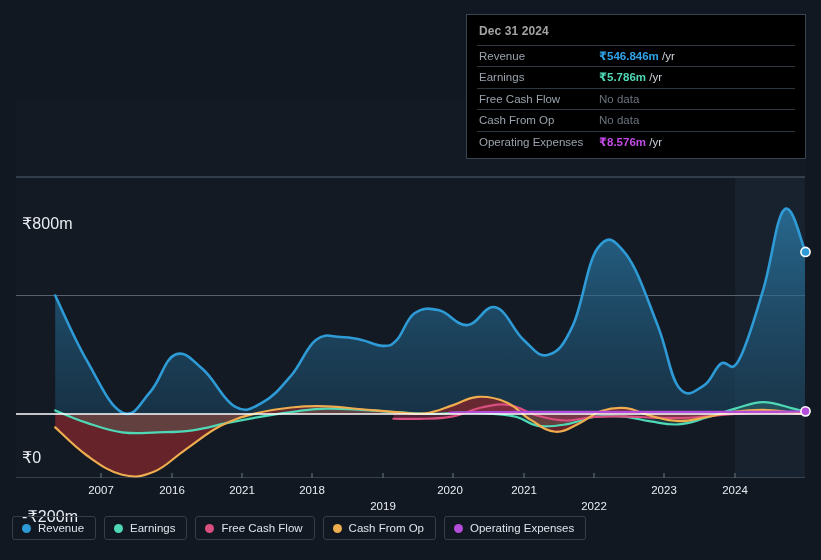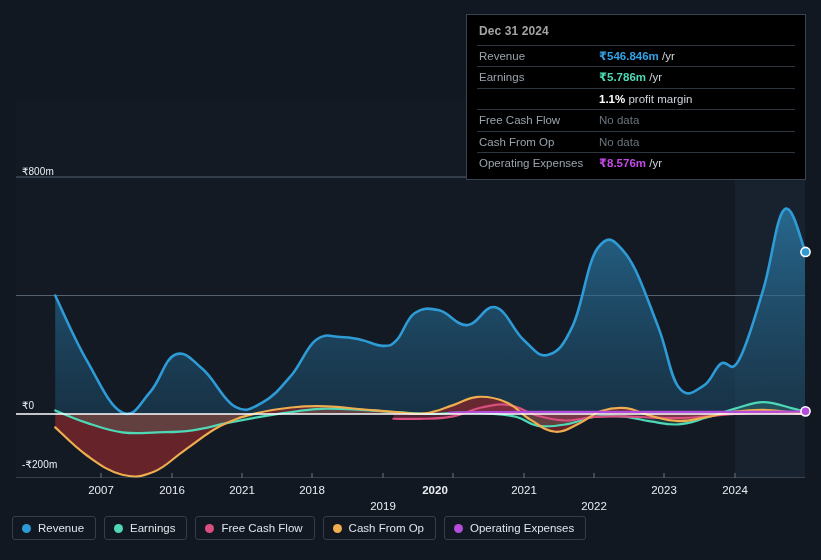--- a/index.html
+++ b/index.html
@@ -12,22 +12,23 @@
     -webkit-font-smoothing:antialiased;
   }
   #root{position:absolute;inset:0;}
 
   
   .chart-wrap{position:absolute;left:0;top:0;width:821px;height:500px;}
   .chart-svg{position:absolute;left:0;top:0;}
 
   
   .ylab{
-    position:absolute;color:#e9edf2;font-size:10px;letter-spacing:.1px;
+    position:absolute;color:#e9edf2;font-size:16px;letter-spacing:.1px;
     white-space:nowrap;
+    margin-top:48px;
   }
   .xlab{
     position:absolute;color:#e9edf2;font-size:11.5px;text-align:center;
     width:60px;white-space:nowrap;
   }
 
   
   .tooltip{
     position:absolute;left:466px;top:14px;width:340px;
     background:#000;border:1px solid #3a4350;
@@ -124,42 +125,38 @@
       <div class="ylab" style="left: 22px; top: 166px;">₹800m</div>
       <div class="ylab" style="left: 22px; top: 400px;">₹0</div>
       <div class="ylab" style="left: 22px; top: 459px;">-₹200m</div>
     </div>
   <div id="xlabels">
       <div class="xlab" style="left: 71px; top: 484px;">2007</div>
       <div class="xlab" style="left: 142px; top: 484px;">2016</div>
       <div class="xlab" style="left: 212px; top: 484px;">2021</div>
       <div class="xlab" style="left: 282px; top: 484px;">2018</div>
       <div class="xlab" style="left: 353px; top: 500px;">2019</div>
-      <div class="xlab" style="left: 405px; top: 484px; font-weight: bold;">2020</div>
+      <div class="xlab" style="left: 420px; top: 484px;">2020</div>
       <div class="xlab" style="left: 494px; top: 484px;">2021</div>
       <div class="xlab" style="left: 564px; top: 484px; margin-top: 16px;">2022</div>
       <div class="xlab" style="left: 634px; top: 484px;">2023</div>
       <div class="xlab" style="left: 705px; top: 484px;">2024</div>
     </div>
 
   <div class="tooltip">
     <div class="tt-title">Dec 31 2024</div>
     <table class="tt-table">
       <tbody id="tt-body">
           <tr>
             <td class="tt-k">Revenue</td>
             <td class="tt-v"><span class="c-rev">₹546.846m</span><span class="tt-unit"> /yr</span></td>
           </tr>
           <tr>
             <td class="tt-k">Earnings</td>
             <td class="tt-v"><span class="c-ear">₹5.786m</span><span class="tt-unit"> /yr</span></td>
-          </tr>
-          <tr class="tt-sub">
-            <td class="tt-k"></td>
-            <td class="tt-v"><span class="c-white">1.1%</span><span class="tt-unit"> profit margin</span></td>
           </tr>
           <tr>
             <td class="tt-k">Free Cash Flow</td>
             <td class="tt-v"><span class="tt-nodata">No data</span></td>
           </tr>
           <tr>
             <td class="tt-k">Cash From Op</td>
             <td class="tt-v"><span class="tt-nodata">No data</span></td>
           </tr>
           <tr>

